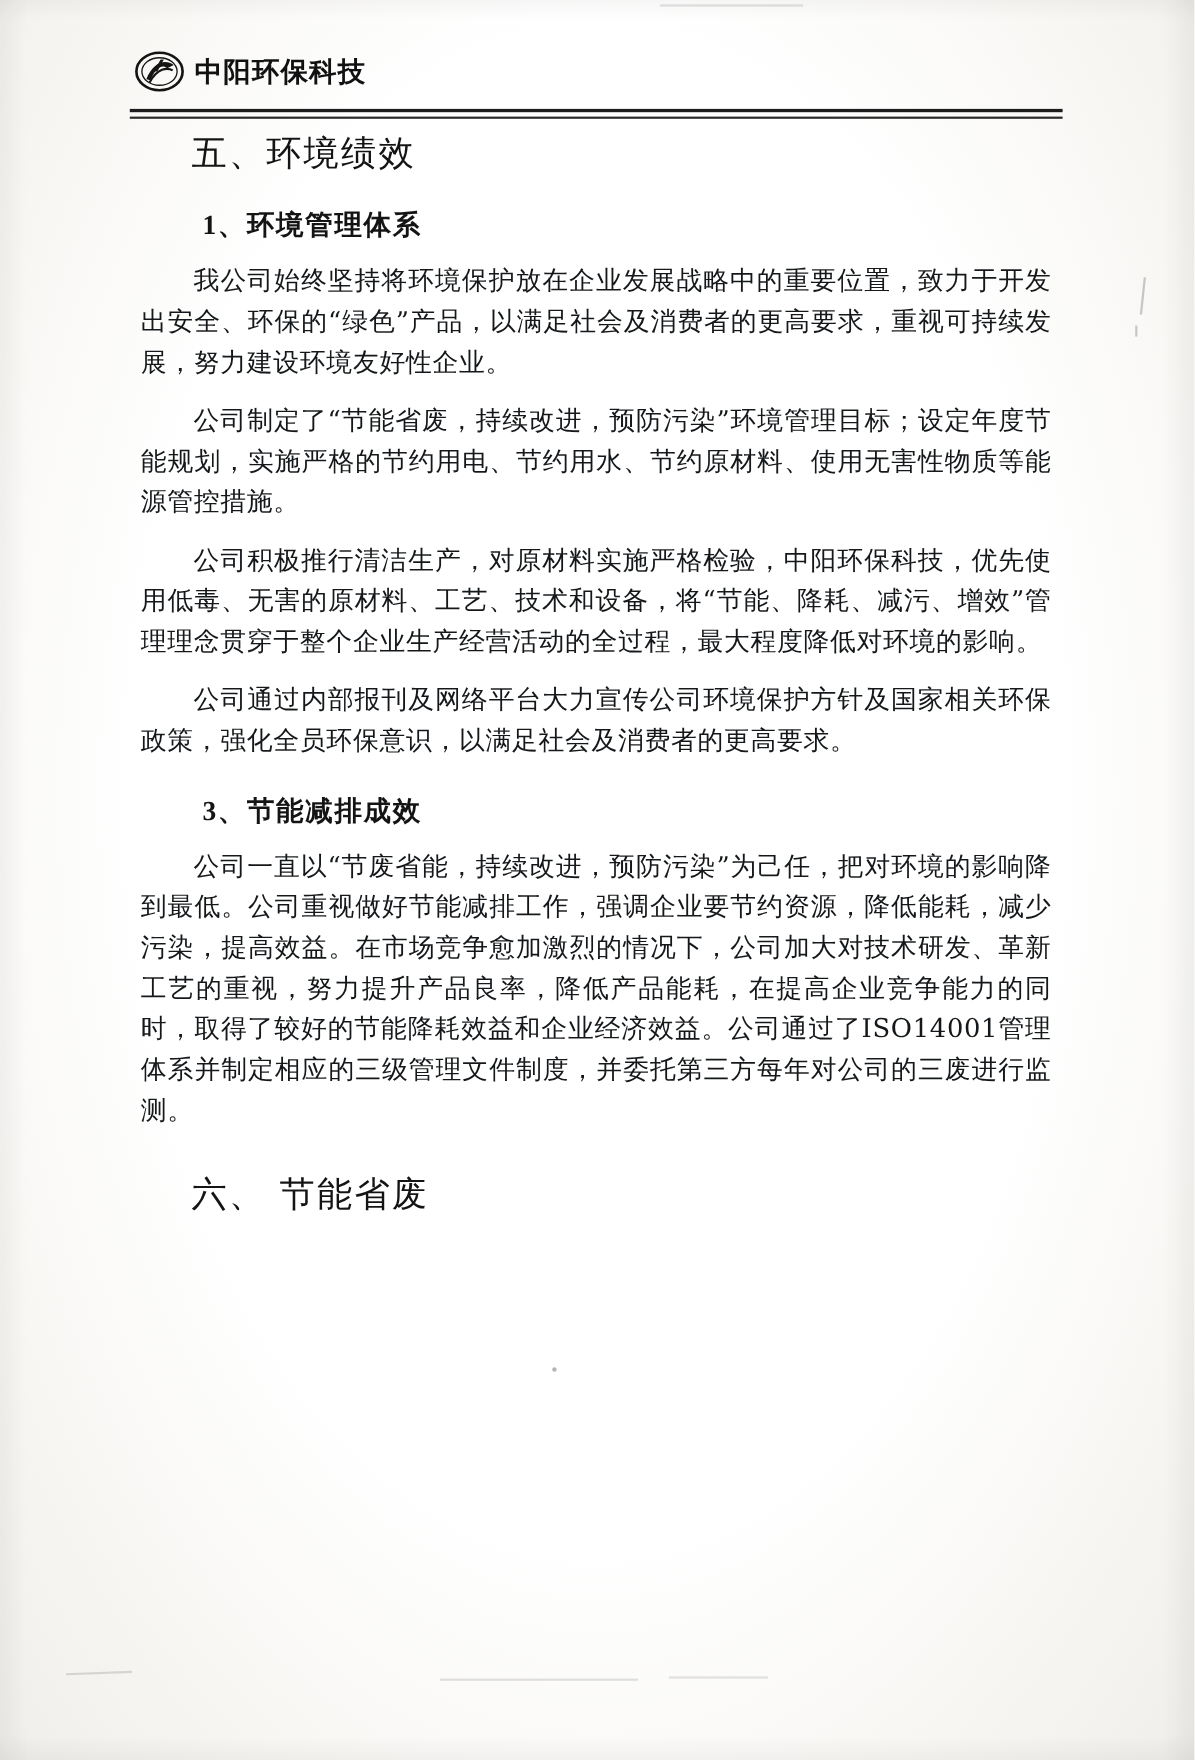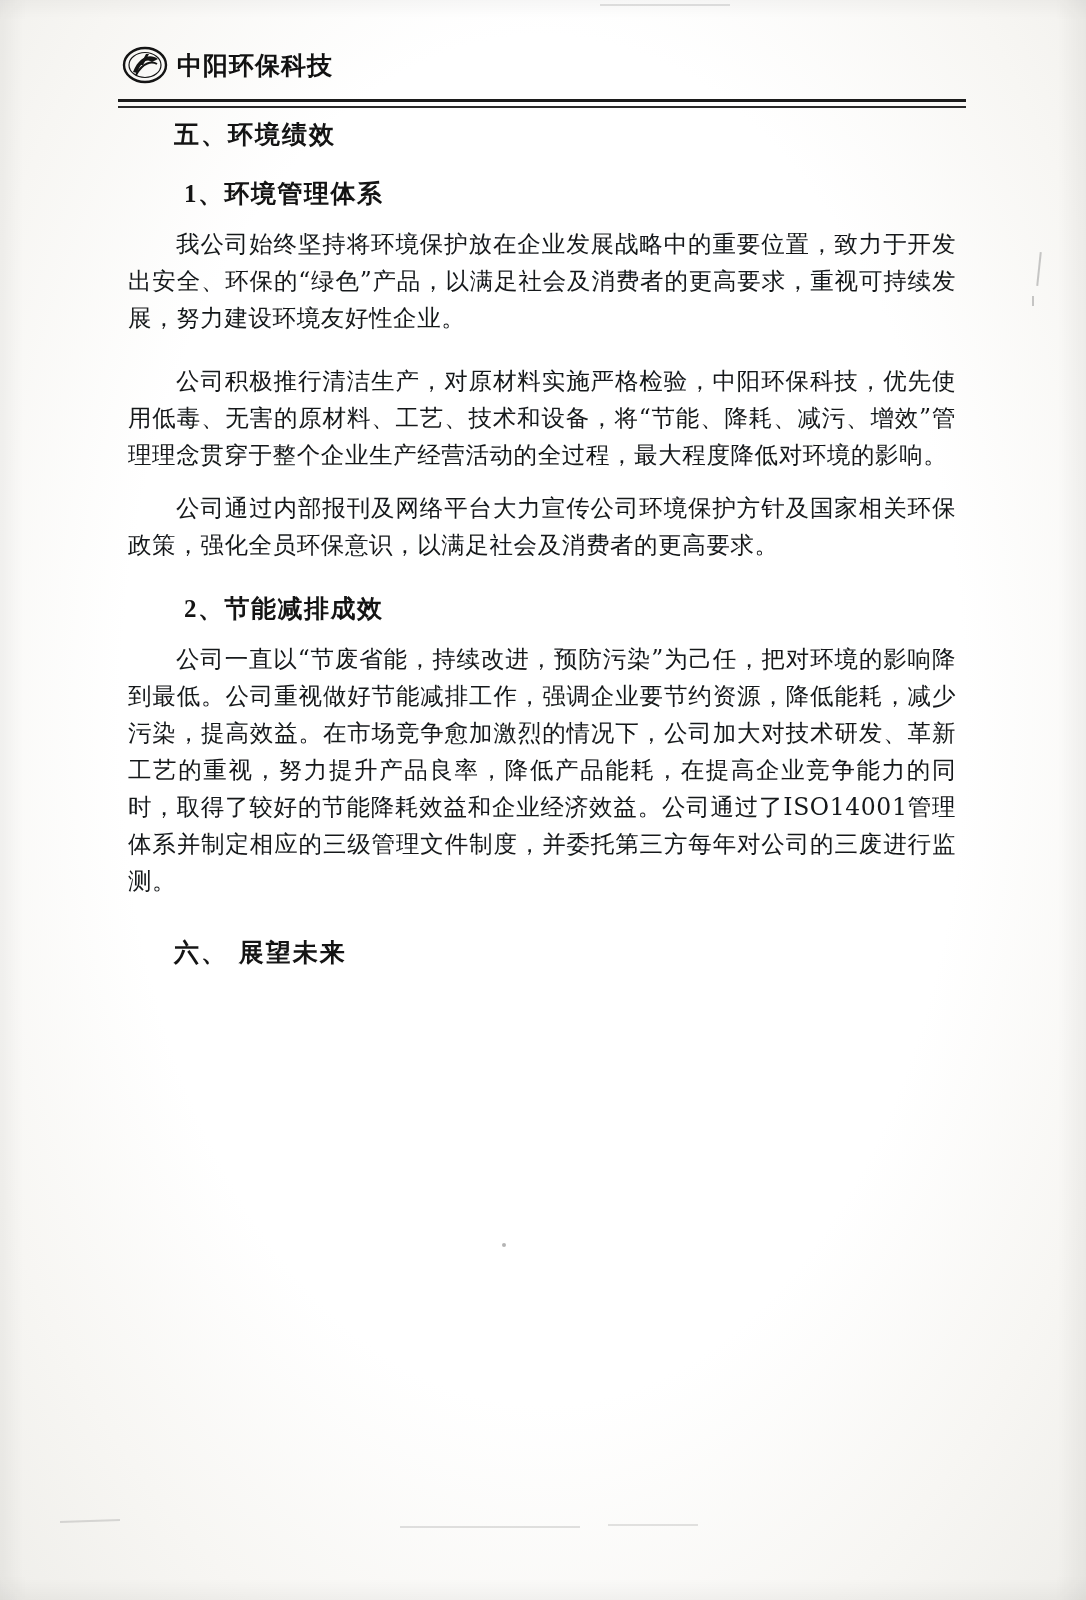--- a/index.html
+++ b/index.html
@@ -84,22 +84,22 @@
 
   
   .content {
     position: absolute;
     left: 128px;
     top: 118px;
     width: 828px;
   }
   .h-section {
     font-family: "DejaVu Serif", "Liberation Serif", serif;
-    font-weight: 700;
-    font-size: 25px;
+    font-weight: 400;
+    font-size: 32px;
     letter-spacing: 2px;
     margin: 0 0 14px 0;
     padding-left: 46px;
     color: #141414;
   }
   .h-section.sec-main { margin-bottom: 26px; }
   .h-sub {
     font-family: Liberation Serif, serif;
     font-weight: 700;
     font-size: 25px;
@@ -160,34 +160,35 @@
   </div>
 
   <div class="content">
 
     <h2 class="h-section sec-main">五、环境绩效</h2>
 
     <h3 class="h-sub">1、环境管理体系</h3>
 
     <p class="para">我公司始终坚持将环境保护放在企业发展战略中的重要位置，致力于开发出安全、环保的“绿色”产品，以满足社会及消费者的更高要求，重视可持续发展，努力建设环境友好性企业。</p>
     <div class="gap-a"></div>
+    <p class="para">公司制定了“节能省废，持续改进，预防污染”环境管理目标；设定年度节能规划，实施严格的节约用电、节约用水、节约原材料、使用无害性物质等能源管控措施。</p>
     <div class="gap-a"></div>
     <p class="para">公司积极推行清洁生产，对原材料实施严格检验，中阳环保科技，优先使用低毒、无害的原材料、工艺、技术和设备，将“节能、降耗、减污、增效”管理理念贯穿于整个企业生产经营活动的全过程，最大程度降低对环境的影响。</p>
     <div class="gap-a"></div>
     <p class="para">公司通过内部报刊及网络平台大力宣传公司环境保护方针及国家相关环保政策，强化全员环保意识，以满足社会及消费者的更高要求。</p>
 
     <div class="gap-c"></div>
 
-    <h3 class="h-sub">2、节能减排成效</h3>
+    <h3 class="h-sub">3、节能减排成效</h3>
 
     <p class="para">公司一直以“节废省能，持续改进，预防污染”为己任，把对环境的影响降到最低。公司重视做好节能减排工作，强调企业要节约资源，降低能耗，减少污染，提高效益。在市场竞争愈加激烈的情况下，公司加大对技术研发、革新工艺的重视，努力提升产品良率，降低产品能耗，在提高企业竞争能力的同时，取得了较好的节能降耗效益和企业经济效益。公司通过了ISO14001管理体系并制定相应的三级管理文件制度，并委托第三方每年对公司的三废进行监测。</p>
 
     <div class="gap-d"></div>
 
-    <h2 class="h-section">六、 展望未来</h2>
+    <h2 class="h-section">六、 节能省废</h2>
 
   </div>
 
   <span class="mark mark-r1"></span>
   <span class="mark mark-r2"></span>
   <span class="mark mark-dot"></span>
   <span class="mark mark-b1"></span>
   <span class="mark mark-b2"></span>
   <span class="mark mark-b3"></span>
   <span class="mark mark-top"></span>

